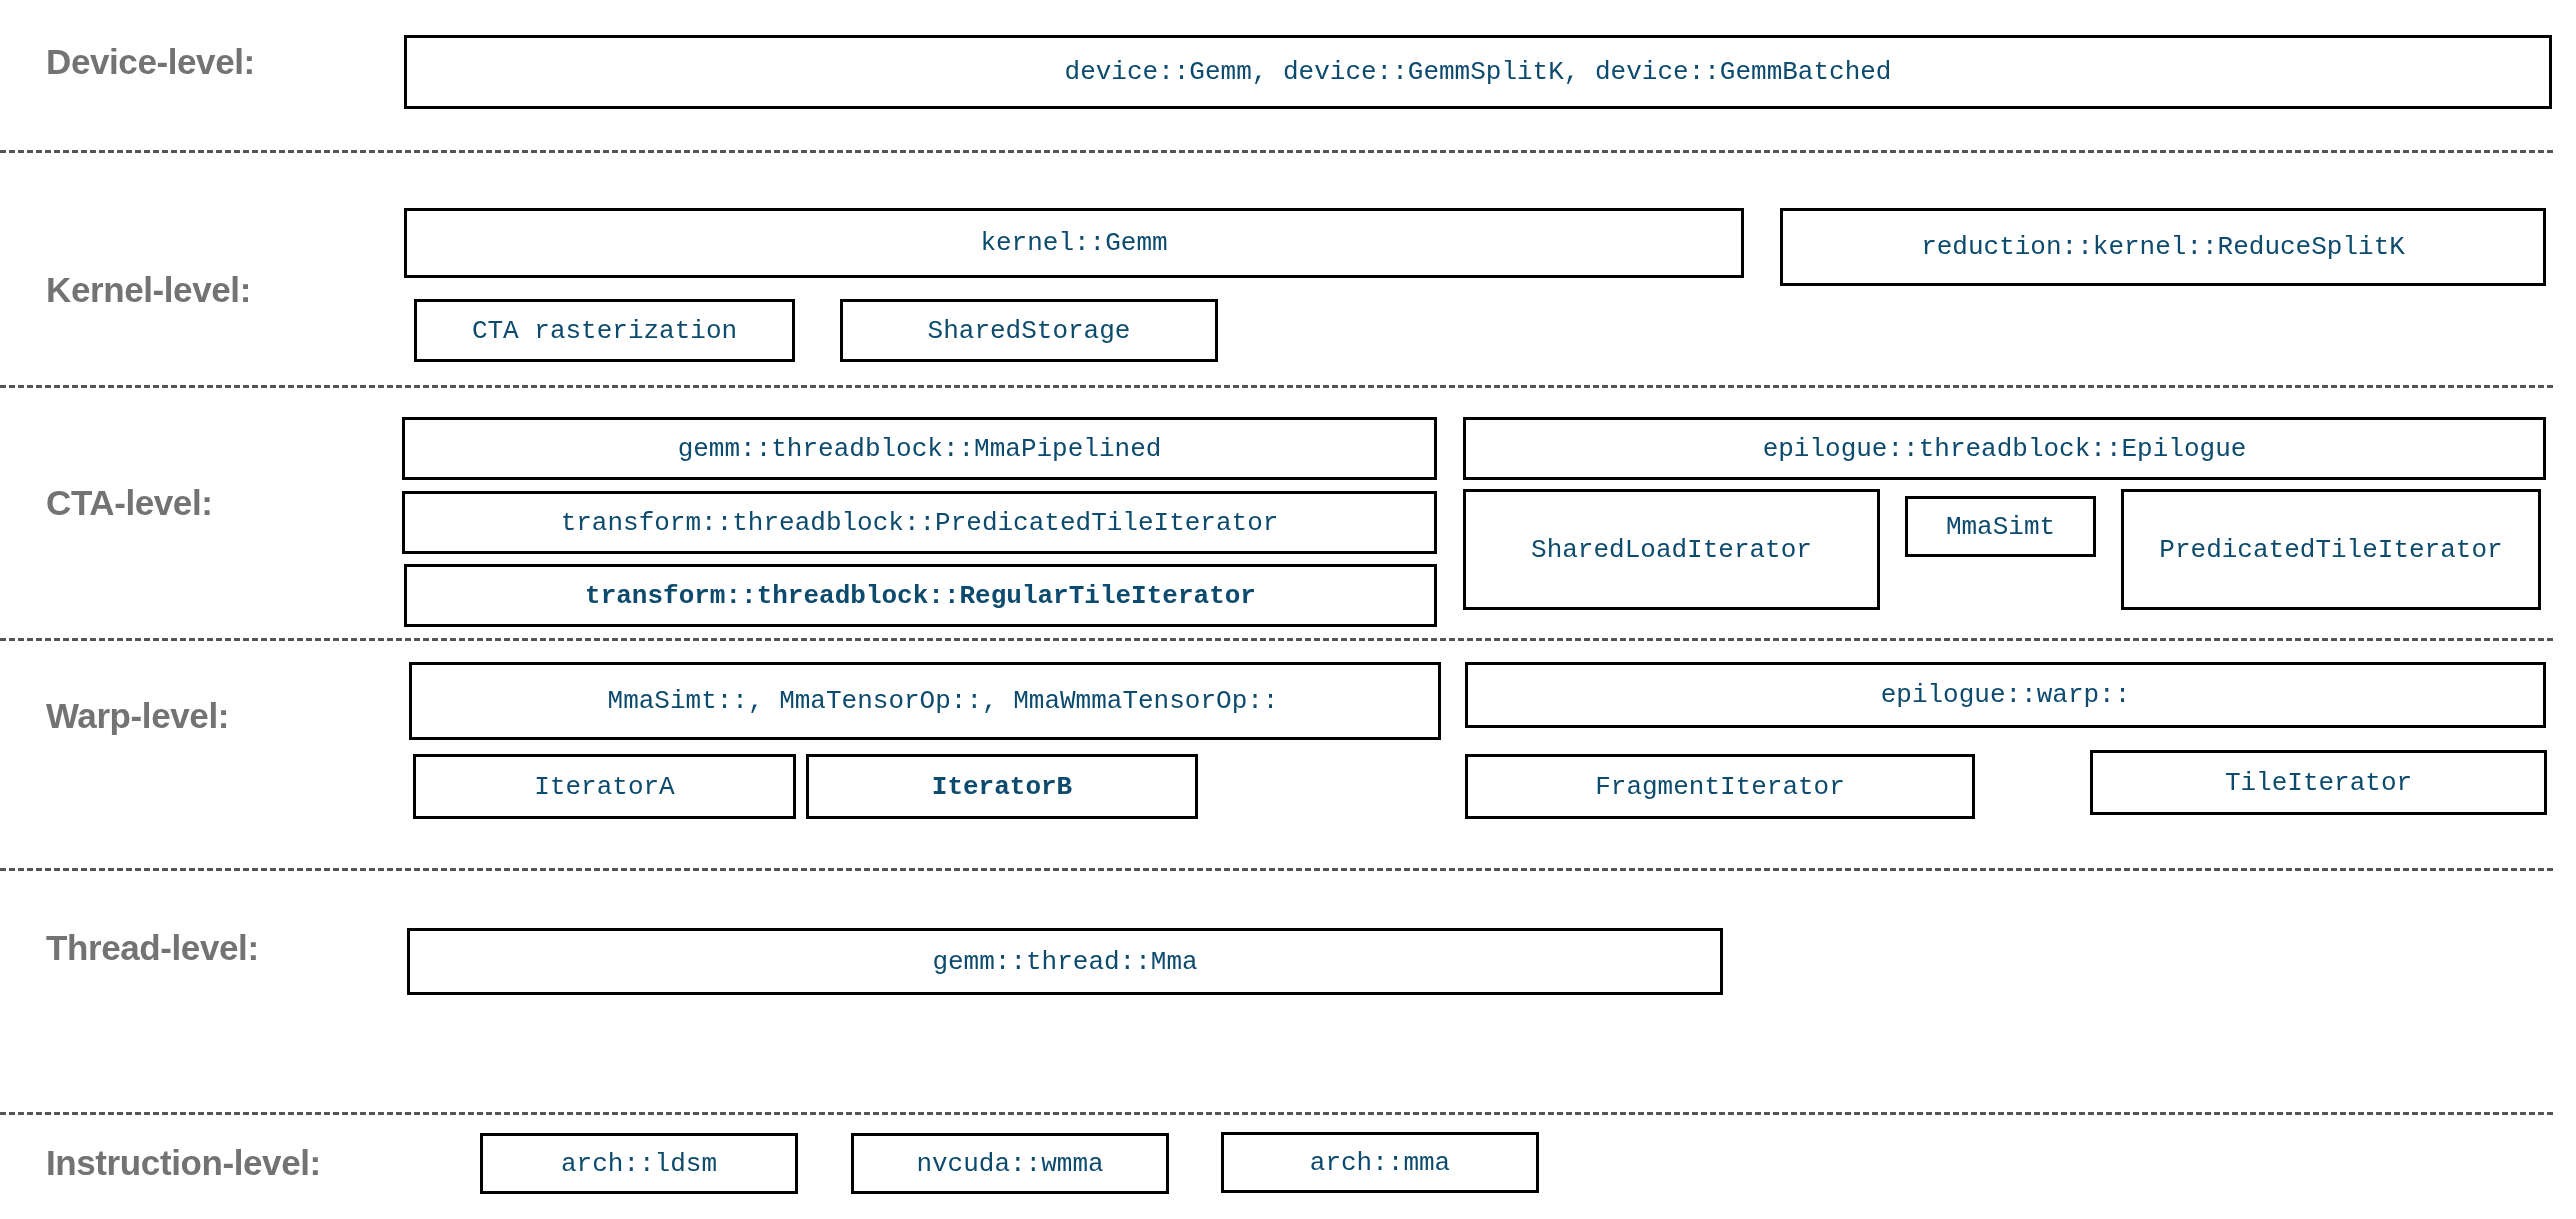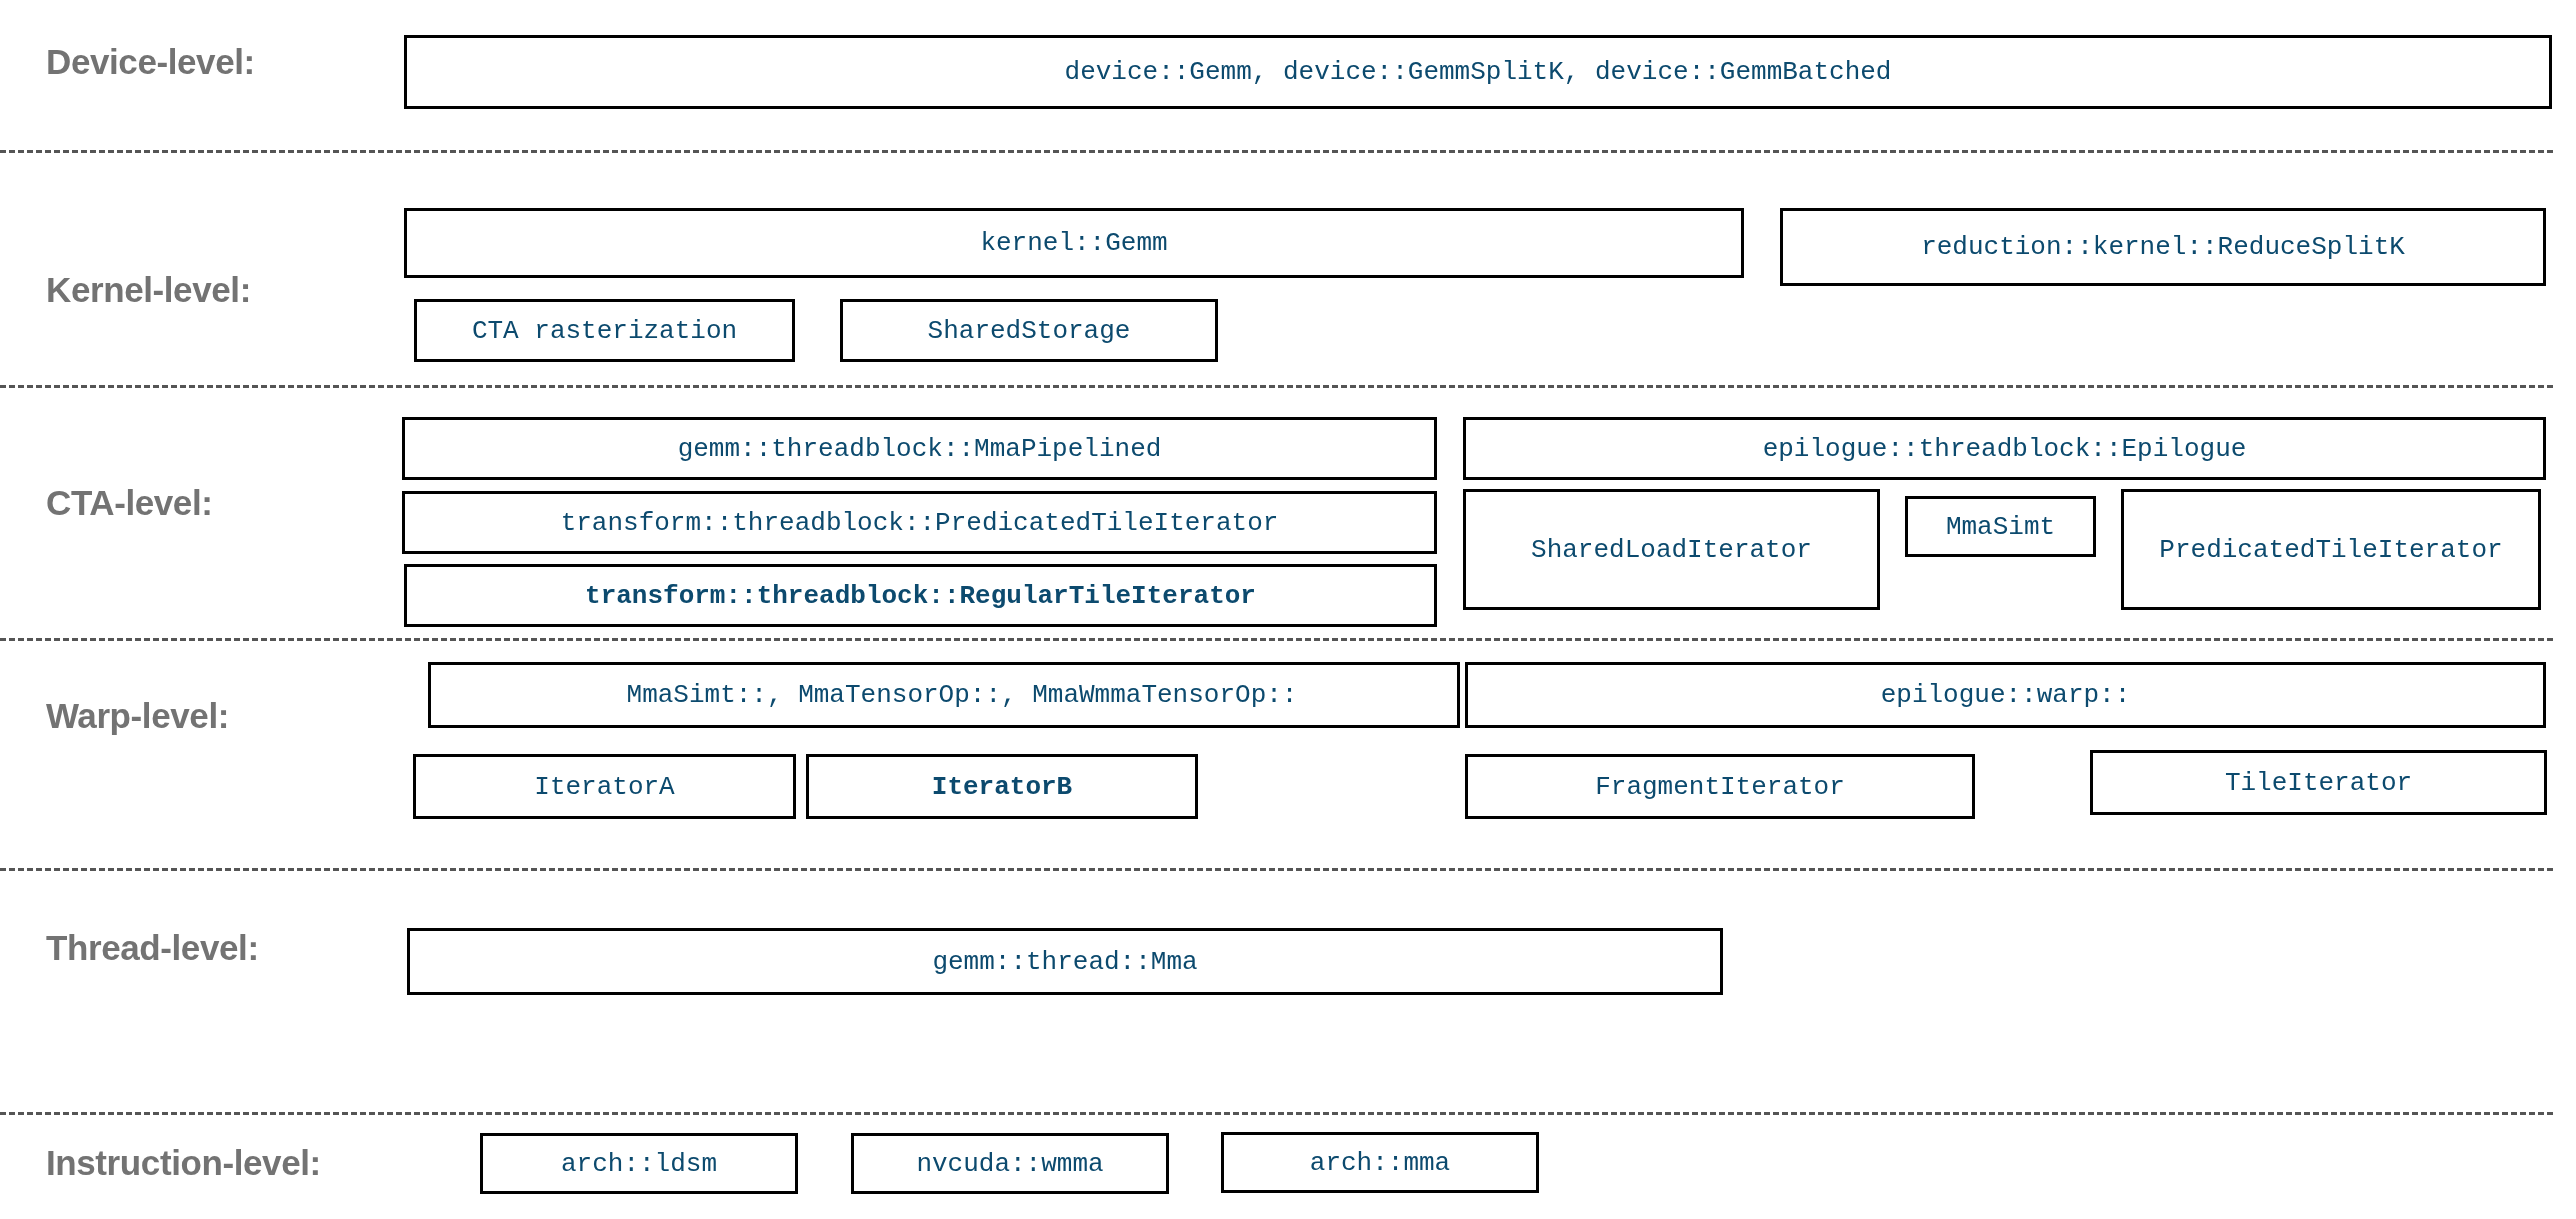--- a/index.html
+++ b/index.html
@@ -81,21 +81,21 @@
   <div class="node-box" style="left:1905px; top:496px; width:191px; height:61px;">MmaSimt</div>
 
   <div class="node-box" style="left:2121px; top:489px; width:420px; height:121px;">PredicatedTileIterator</div>
 
   <div class="node-box" style="left:404px; top:564px; width:1033px; height:63px;font-weight:bold;">transform::threadblock::RegularTileIterator</div>
 
   <div class="divider" style="left:0px; top:638px; width:2553px;"></div>
 
   <div class="level-label" style="left:46px; top:698px;">Warp-level:</div>
 
-  <div class="node-box" style="left:428px; top:662px; width:1032px; height:66px;padding-left:36px;">MmaSimt::, MmaTensorOp::, MmaWmmaTensorOp::</div>
+  <div class="node-box" style="left:409px; top:662px; width:1032px; height:78px;padding-left:36px;">MmaSimt::, MmaTensorOp::, MmaWmmaTensorOp::</div>
 
   <div class="node-box" style="left:1465px; top:662px; width:1081px; height:66px;">epilogue::warp::</div>
 
   <div class="node-box" style="left:413px; top:754px; width:383px; height:65px;">IteratorA</div>
 
   <div class="node-box" style="left:806px; top:754px; width:392px; height:65px;font-weight:bold;">IteratorB</div>
 
   <div class="node-box" style="left:1465px; top:754px; width:510px; height:65px;">FragmentIterator</div>
 
   <div class="node-box" style="left:2090px; top:750px; width:457px; height:65px;">TileIterator</div>

